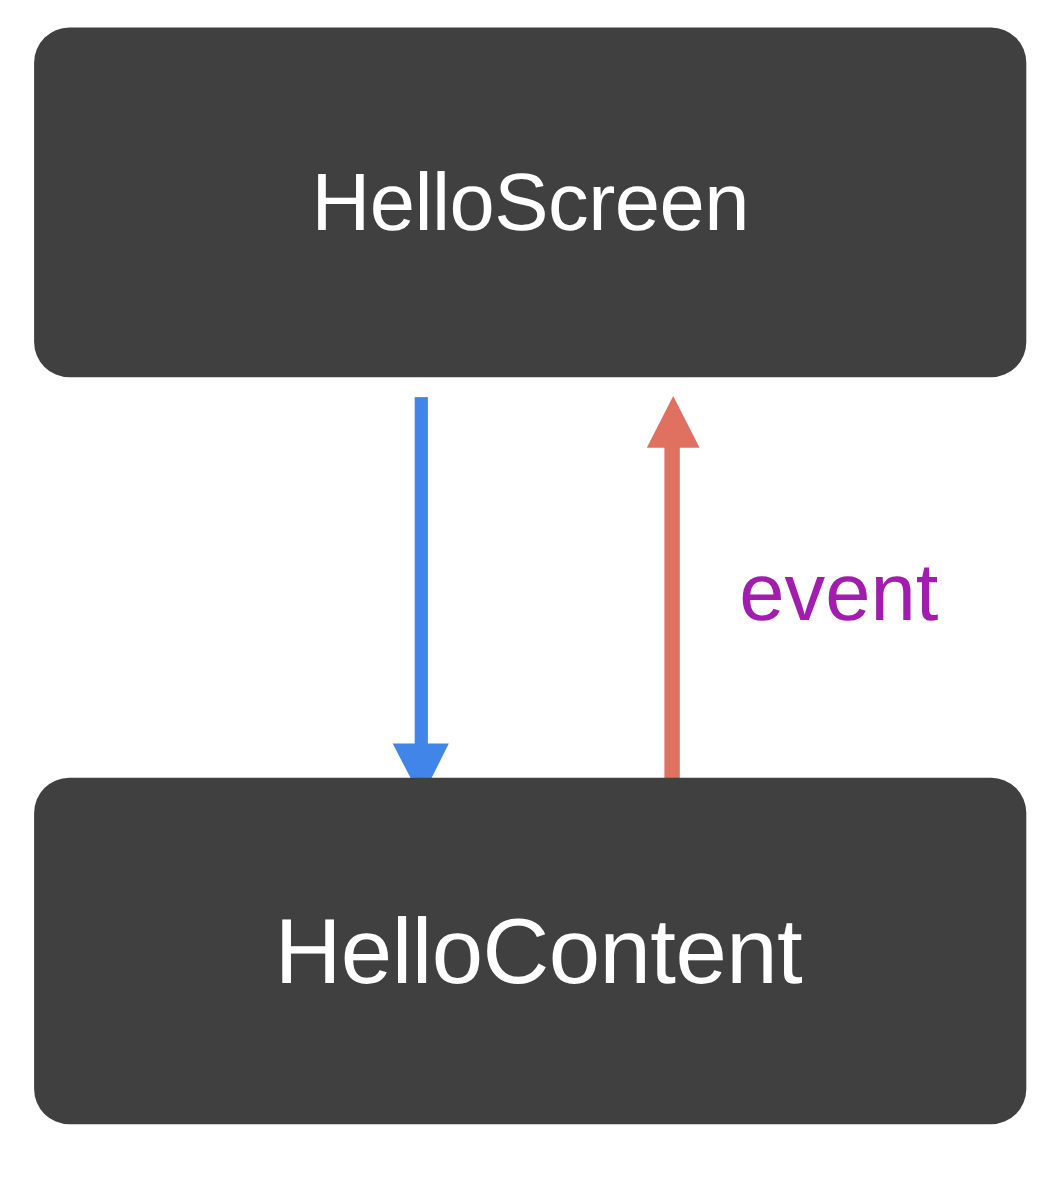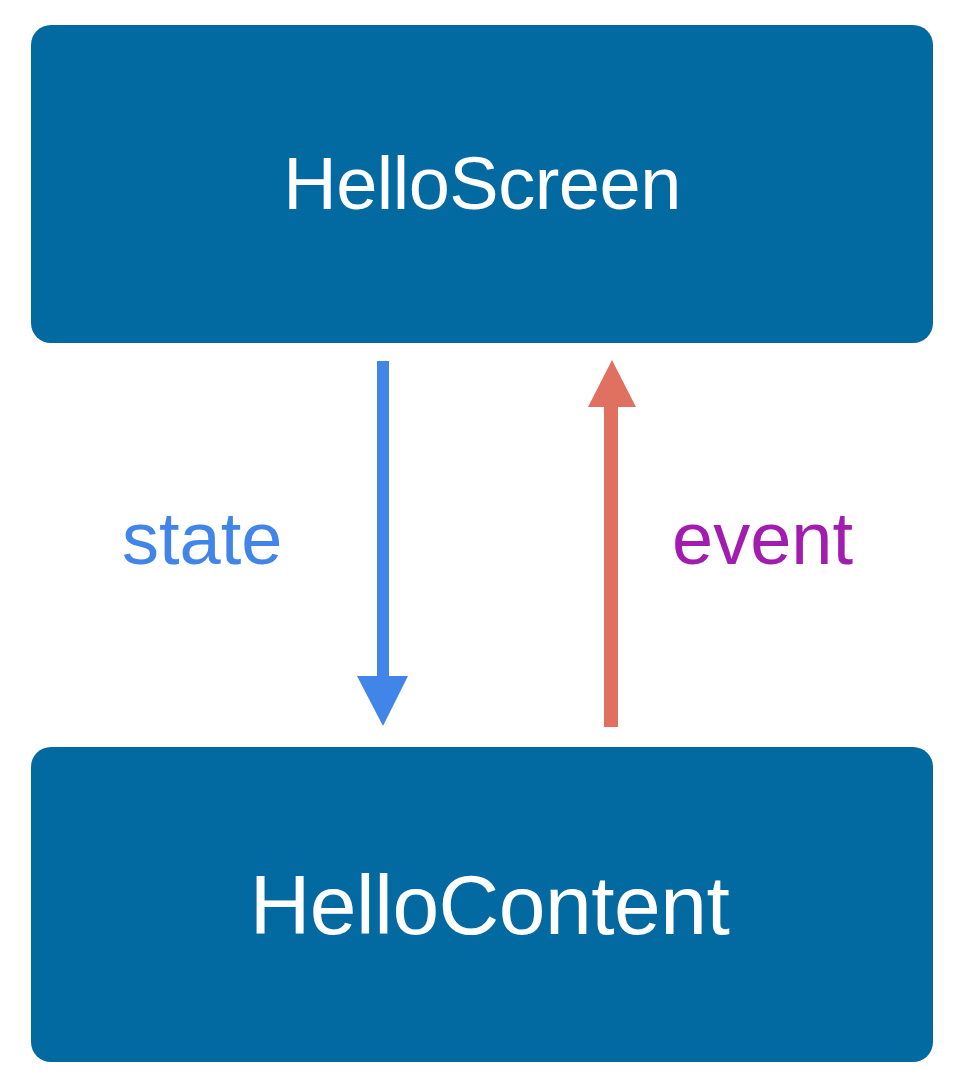--- a/index.html
+++ b/index.html
@@ -16,22 +16,22 @@
     width: 958px;
     height: 1078px;
     background: #ffffff;
     overflow: hidden;
   }
   .node-box {
     position: absolute;
     display: flex;
     align-items: center;
     justify-content: center;
-    background: #0369a1;
-    border-radius: 20px;
+    background: #404040;
+    border-radius: 32px;
     box-sizing: border-box;
   }
   .node-label {
     color: #ffffff;
     font-family: "Liberation Sans", sans-serif;
     font-weight: 400;
     letter-spacing: -0.5px;
     white-space: nowrap;
     line-height: 1;
   }
@@ -39,21 +39,21 @@
     left: 31px;
     top: 25px;
     width: 902px;
     height: 318px;
   }
   #node-hello-screen .node-label {
     font-size: 74px;
   }
   #node-hello-content {
     left: 31px;
-    top: 747px;
+    top: 707px;
     width: 902px;
     height: 315px;
     padding-left: 15px;
   }
   #node-hello-content .node-label {
     font-size: 84px;
   }
   .edge-layer {
     position: absolute;
     left: 0;
@@ -96,21 +96,20 @@
       <rect x="377" y="361" width="12" height="318" fill="#4285e8"></rect>
       <polygon points="357,676 408,676 383,726" fill="#4285e8"></polygon>
     </g>
 
     <g>
       <rect x="604" y="404" width="14" height="323" fill="#e0705f"></rect>
       <polygon points="588,407 636,407 612,360" fill="#e0705f"></polygon>
     </g>
   </svg>
 
-  <span class="edge-label" id="edge-label-state">state</span>
 
   <span class="edge-label" id="edge-label-event">event</span>
 
   <div class="node-box" id="node-hello-content">
     <span class="node-label">HelloContent</span>
   </div>
 
 </div>
 
 </body></html>

